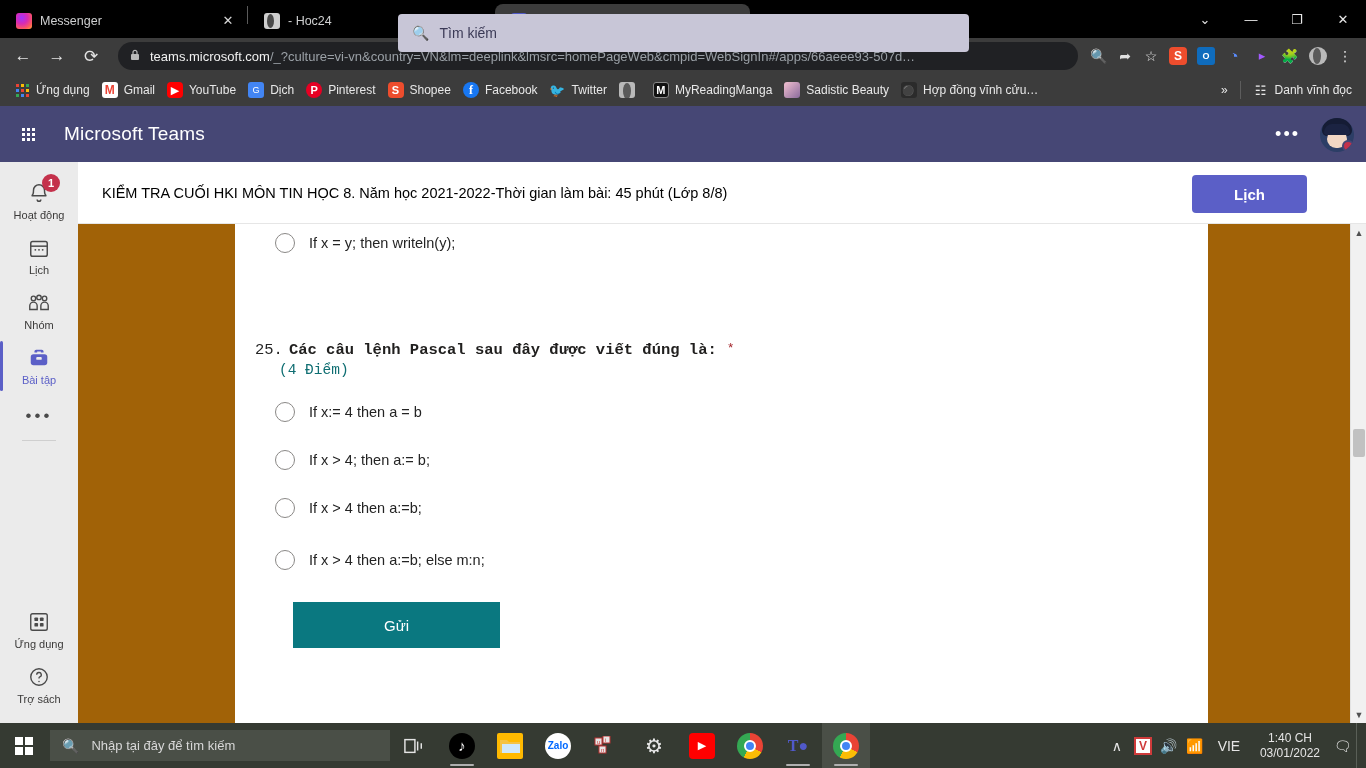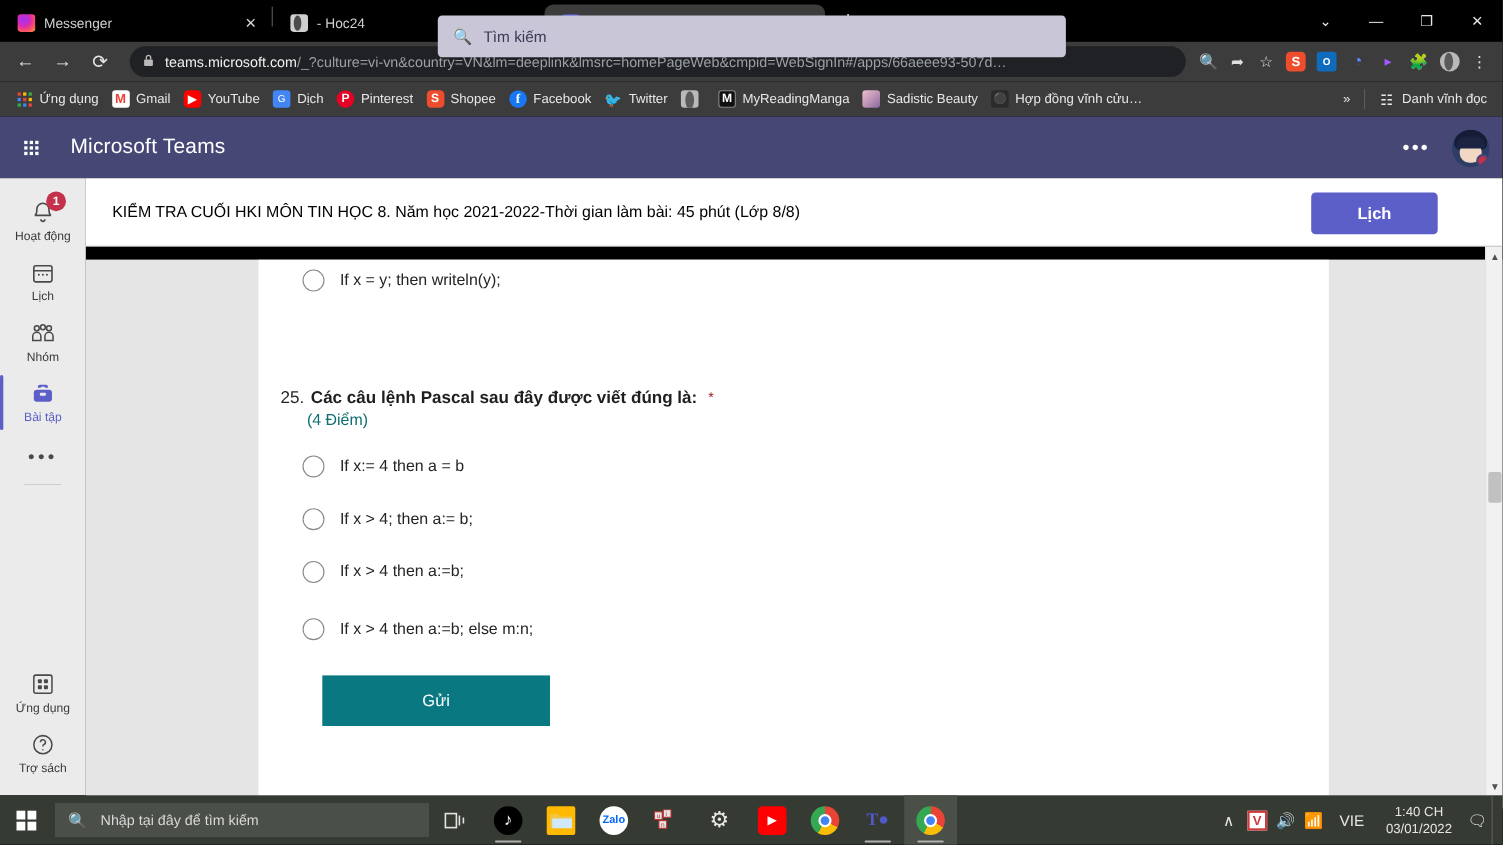--- a/index.html
+++ b/index.html
@@ -147,35 +147,35 @@
   }
   .quiz-title { font-size: 14.5px; color: #000000; }
   .close-btn {
     position:absolute; right: 59px; top: 175px; width: 115px; height: 38px;
     background: #5b5fc7; color:#fff; border:none; border-radius: 4px;
     font-size: 15px; font-weight: bold; font-family: "Liberation Sans", sans-serif;
     cursor: pointer;
   }
 
   .formarea {
-    position: absolute; top: 236px; left: 78px; width: 1288px; height: 499px;
-    background: #e5e5e5; overflow: hidden;
+    position: absolute; top: 224px; left: 78px; width: 1288px; height: 499px;
+    background: #a16207; overflow: hidden;
   }
   .formcard {
     position: absolute; left: 157px; top: 0; width: 973px; height: 499px;
     background: #fff;
   }
   .q-opt { display:flex; align-items:center; gap: 14px; padding-left: 40px; }
   .radio {
     width: 20px; height: 20px; border-radius: 50%; border: 1.5px solid #8a8886; flex: 0 0 20px;
     background: #fff;
   }
   .opt-text { font-size: 14.5px; color: #242424; }
 
-  .q-block { padding: 0 0 0 10px; }
+  .q-block { padding: 0 0 0 10px; font-family: Liberation Mono, monospace; }
   .q-head { display:flex; align-items: flex-start; gap: 6px; padding-left: 10px; }
   .q-num { font-size: 15.5px; color: #242424; }
   .q-text { font-size: 15.5px; color: #201f1e; font-weight: bold; }
   .q-req { color: #a4262c; font-size: 13px; margin-left: 4px; vertical-align: super;}
   .q-points { font-size: 14.5px; color: #0f6e72; padding-left: 34px; margin-top: 3px;}
 
   .submit-btn {
     margin-left: 58px; width: 207px; height: 46px; background: #0a7880; color:#fff;
     border: none; font-size: 15px; font-family:"Liberation Sans", sans-serif; cursor:pointer;
   }

